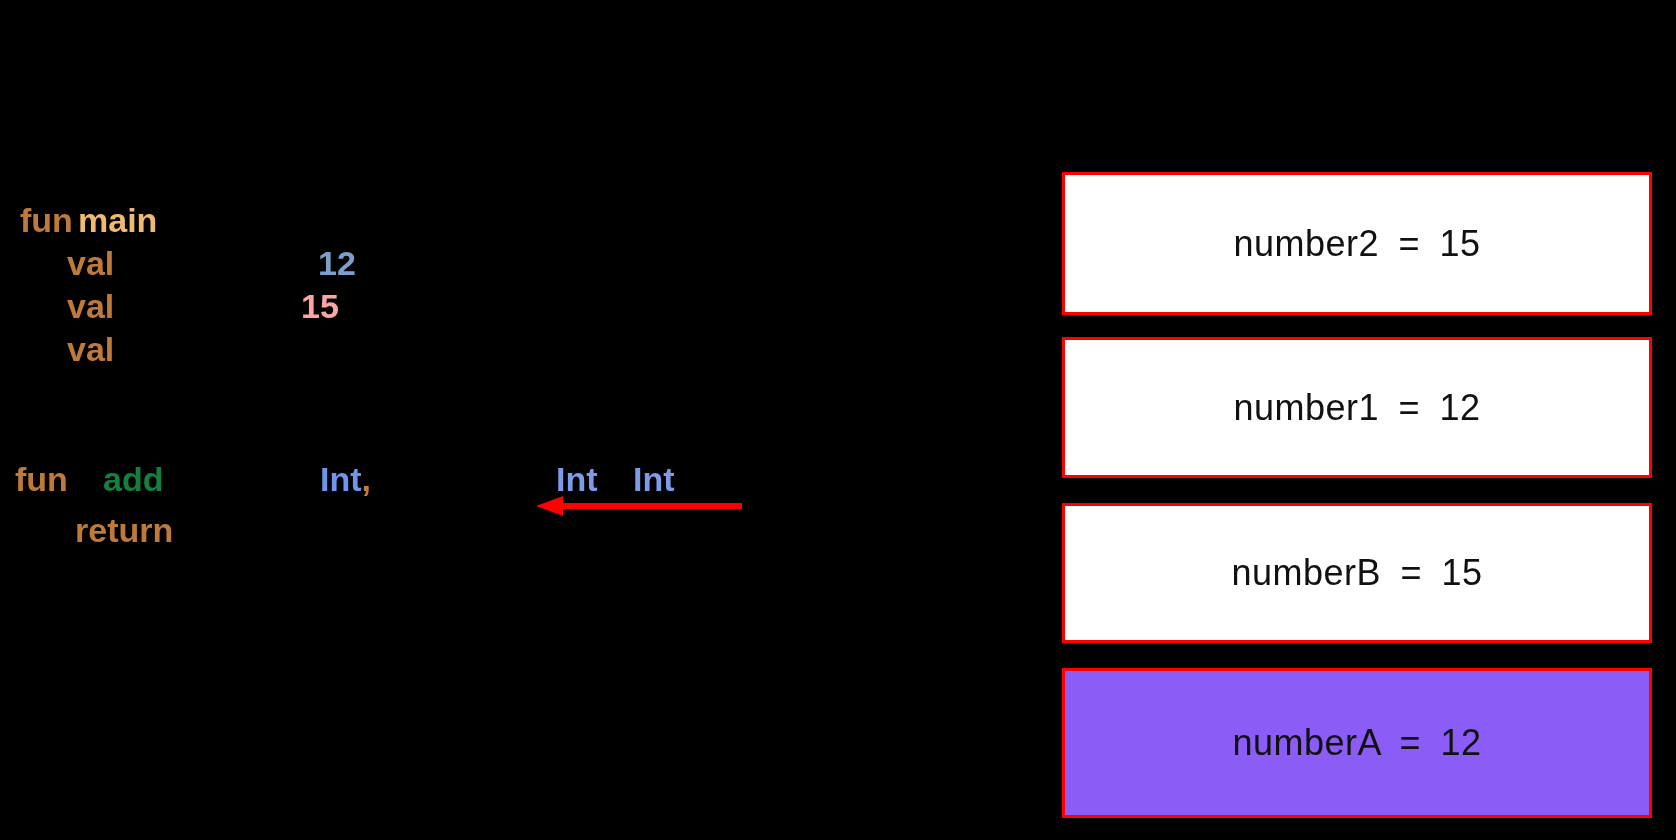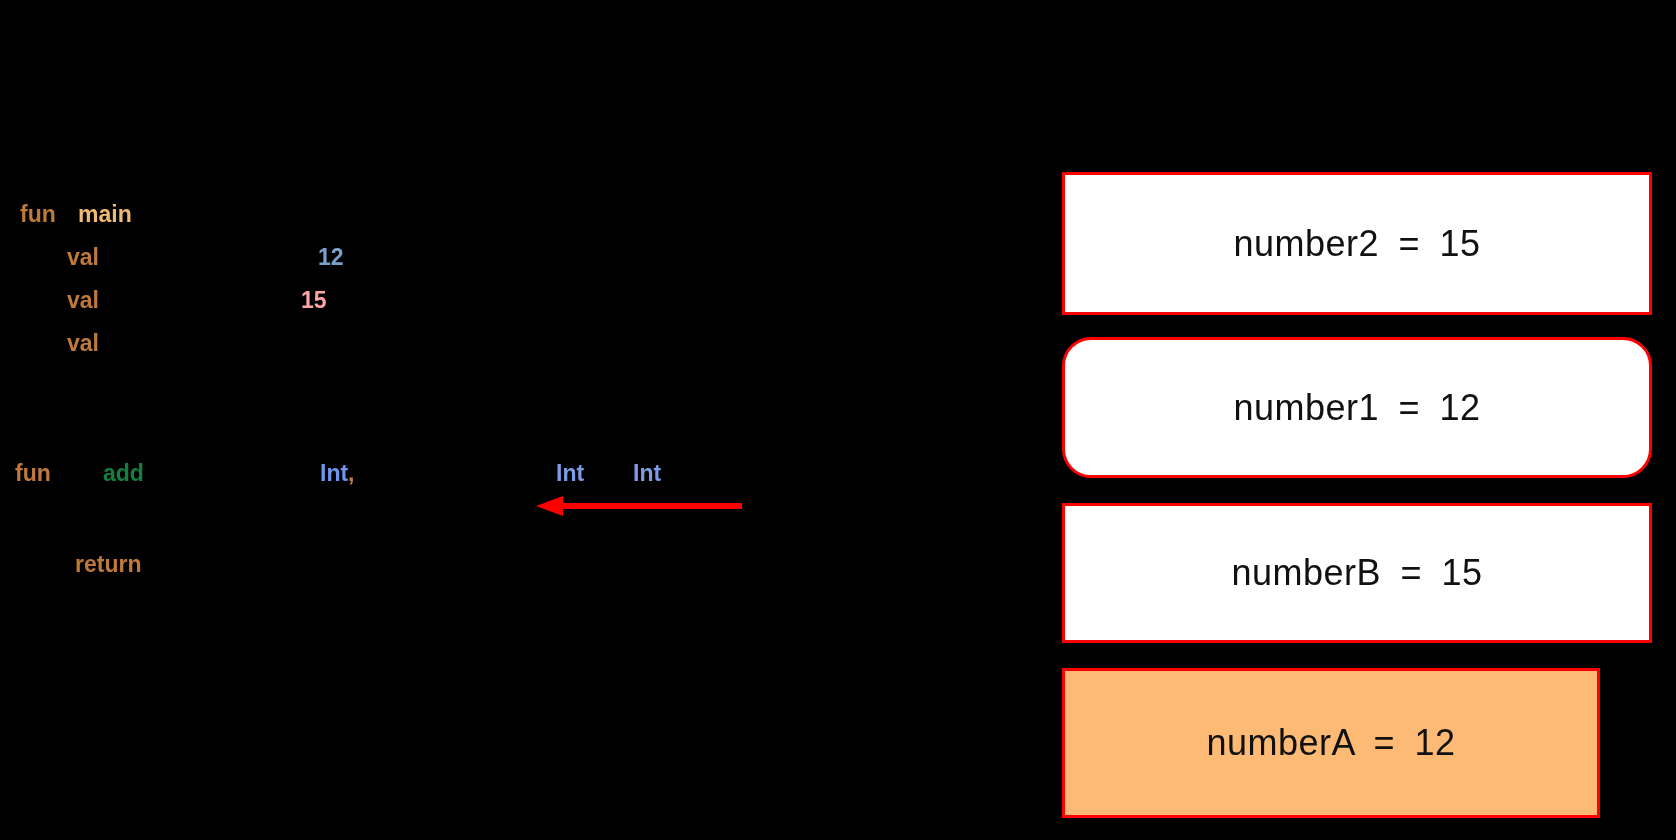--- a/index.html
+++ b/index.html
@@ -16,21 +16,21 @@
   }
   .layer {
     position: absolute;
     left: 0;
     top: 0;
     width: 100%;
     height: 100%;
   }
   .code-token {
     position: absolute;
-    font-size: 23px;
+    font-size: 34px;
     font-weight: bold;
     line-height: 1;
     white-space: pre;
     letter-spacing: 0px;
   }
   .stack-frame {
     position: absolute;
     box-sizing: border-box;
     border: 3px solid #0c4a6e;
     background: #ffffff;
@@ -59,36 +59,36 @@
       <span class="code-token" style="left: 67px; top: 246px;"><span style="color: rgb(191, 122, 58);">val</span></span>
       <span class="code-token" style="left: 301px; top: 246px;"><span style="color: rgb(123, 160, 203); margin-left: 17px;">12</span></span>
       <span class="code-token" style="left: 67px; top: 289px;"><span style="color: rgb(191, 122, 58);">val</span></span>
       <span class="code-token" style="left: 301px; top: 289px;"><span style="color: #fca5a5;">15</span></span>
       <span class="code-token" style="left: 67px; top: 332px;"><span style="color: rgb(191, 122, 58);">val</span></span>
       <span class="code-token" style="left: 15px; top: 462px;"><span style="color: rgb(191, 122, 58);">fun</span></span>
       <span class="code-token" style="left: 63px; top: 462px;"><span style="color: #15803d; margin-left: 40px;">add</span></span>
       <span class="code-token" style="left: 320px; top: 462px;"><span style="color: rgb(110, 150, 238);">Int</span><span style="color: rgb(199, 124, 59);">,</span></span>
       <span class="code-token" style="left: 556px; top: 462px;"><span style="color: rgb(125, 155, 230);">Int</span></span>
       <span class="code-token" style="left: 633px; top: 462px;"><span style="color: rgb(125, 155, 230);">Int</span></span>
-      <span class="code-token" style="left: 75px; top: 513px; margin-top: 40px;"><span style="color: rgb(191, 122, 58);">return</span></span>
+      <span class="code-token" style="left: 75px; top: 513px;"><span style="color: rgb(191, 122, 58);">return</span></span>
     </div>
 
   <svg class="arrow-svg" width="210" height="24" viewBox="0 0 210 24" style="left: 536px; top: 494px;">
     <polygon points="0,12 27,2 27,22" fill="#ff0000"></polygon>
     <rect x="25" y="9" width="181" height="6" fill="#ff0000"></rect>
   </svg>
 
   <div class="layer">
       <div class="stack-frame" style="left: 1062px; width: 590px; top: 172px; height: 143px; border-color: rgb(255, 0, 0); background: rgb(255, 255, 255);">
         <span class="frame-label" style="color: rgb(17, 17, 17);">number2 = 15</span>
       </div>
-      <div class="stack-frame" style="left: 1062px; width: 590px; top: 337px; height: 141px; border-color: rgb(255, 0, 0); background: rgb(255, 255, 255); border-radius: 29px;">
+      <div class="stack-frame" style="left: 1062px; width: 590px; top: 337px; height: 141px; border-color: rgb(255, 0, 0); background: rgb(255, 255, 255);">
         <span class="frame-label" style="color: rgb(17, 17, 17);">number1 = 12</span>
       </div>
       <div class="stack-frame" style="left: 1062px; width: 590px; top: 503px; height: 140px; border-color: rgb(255, 0, 0); background: rgb(255, 255, 255);">
         <span class="frame-label" style="color: rgb(17, 17, 17);">numberB = 15</span>
       </div>
-      <div class="stack-frame" style="left: 1062px; width: 538px; top: 668px; height: 150px; border-color: rgb(255, 0, 0); background: #fdba74;">
+      <div class="stack-frame" style="left: 1062px; width: 590px; top: 668px; height: 150px; border-color: rgb(255, 0, 0); background: #8b5cf6;">
         <span class="frame-label" style="color: rgb(17, 17, 17);">numberA = 12</span>
       </div>
     </div>
 
 </div>
 
 </body></html>

